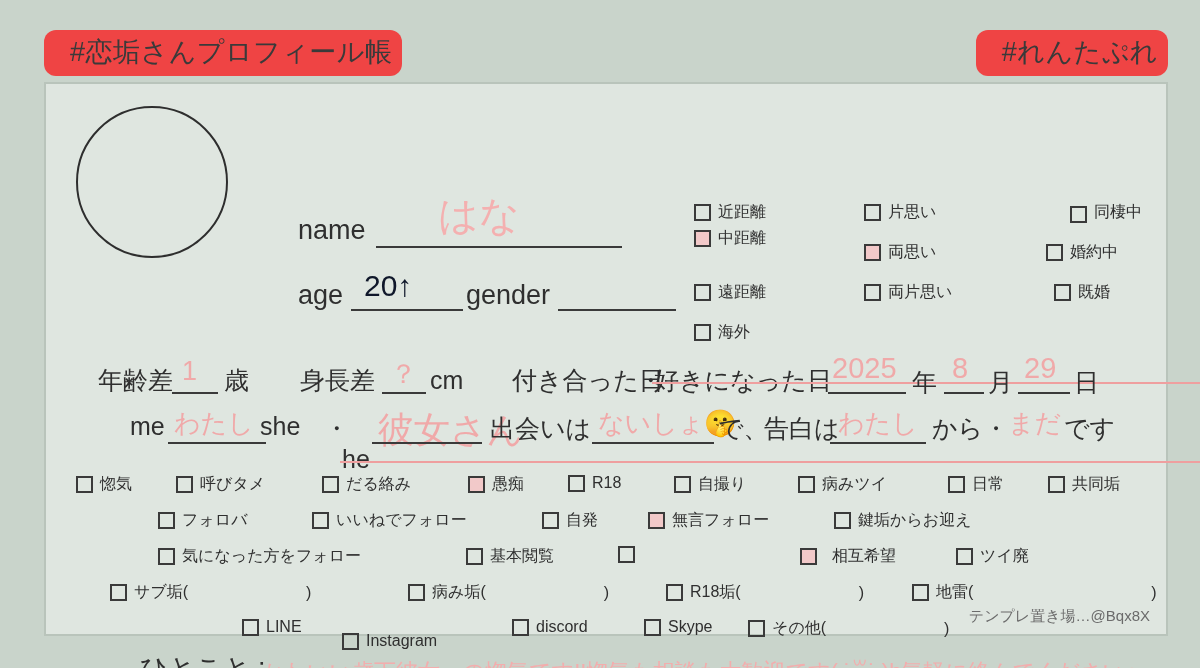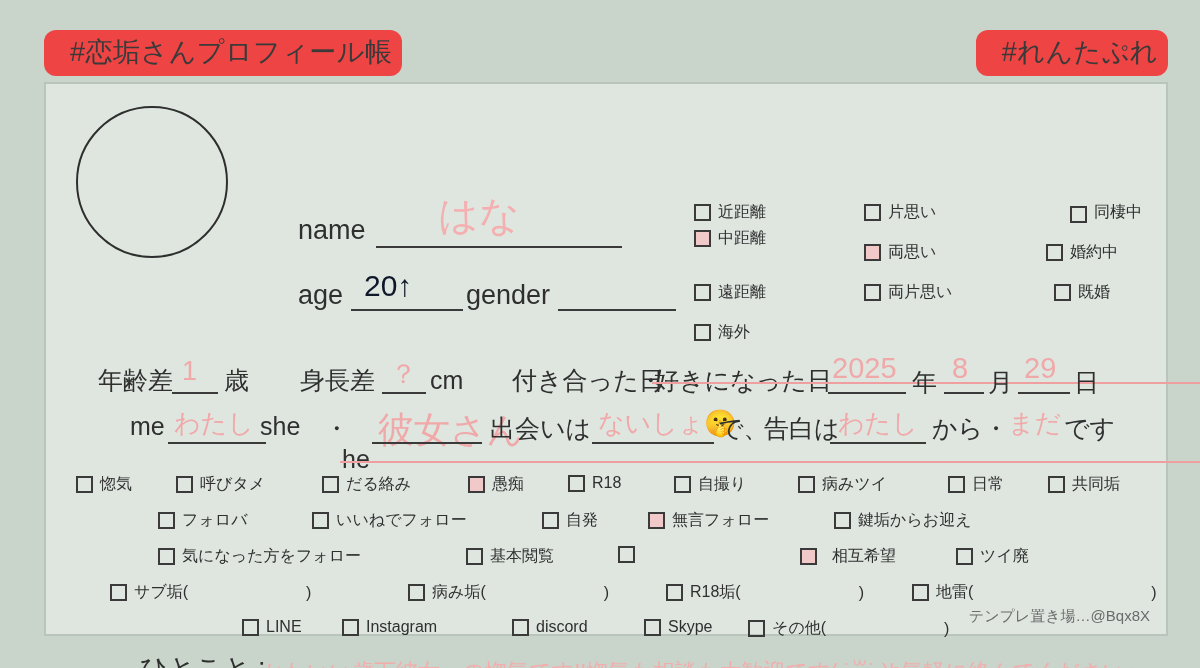--- a/index.html
+++ b/index.html
@@ -386,21 +386,21 @@
       <span class="box"></span>
       <span>地雷(</span>
       <span style="display:inline-block;width:178px;"></span>
       <span>)</span>
     </div>
 
     <div class="cb" style="left:196px; top:534px;">
       <span class="box"></span>
       <span>LINE</span>
     </div>
-    <div class="cb" style="left:296px; top:534px;text-align:center;">
+    <div class="cb" style="left:296px; top:548px;text-align:center;">
       <span class="box"></span>
       <span>Instagram</span>
     </div>
     <div class="cb" style="left:466px; top:534px;">
       <span class="box"></span>
       <span>discord</span>
     </div>
     <div class="cb" style="left:598px; top:534px;">
       <span class="box"></span>
       <span>Skype</span>

